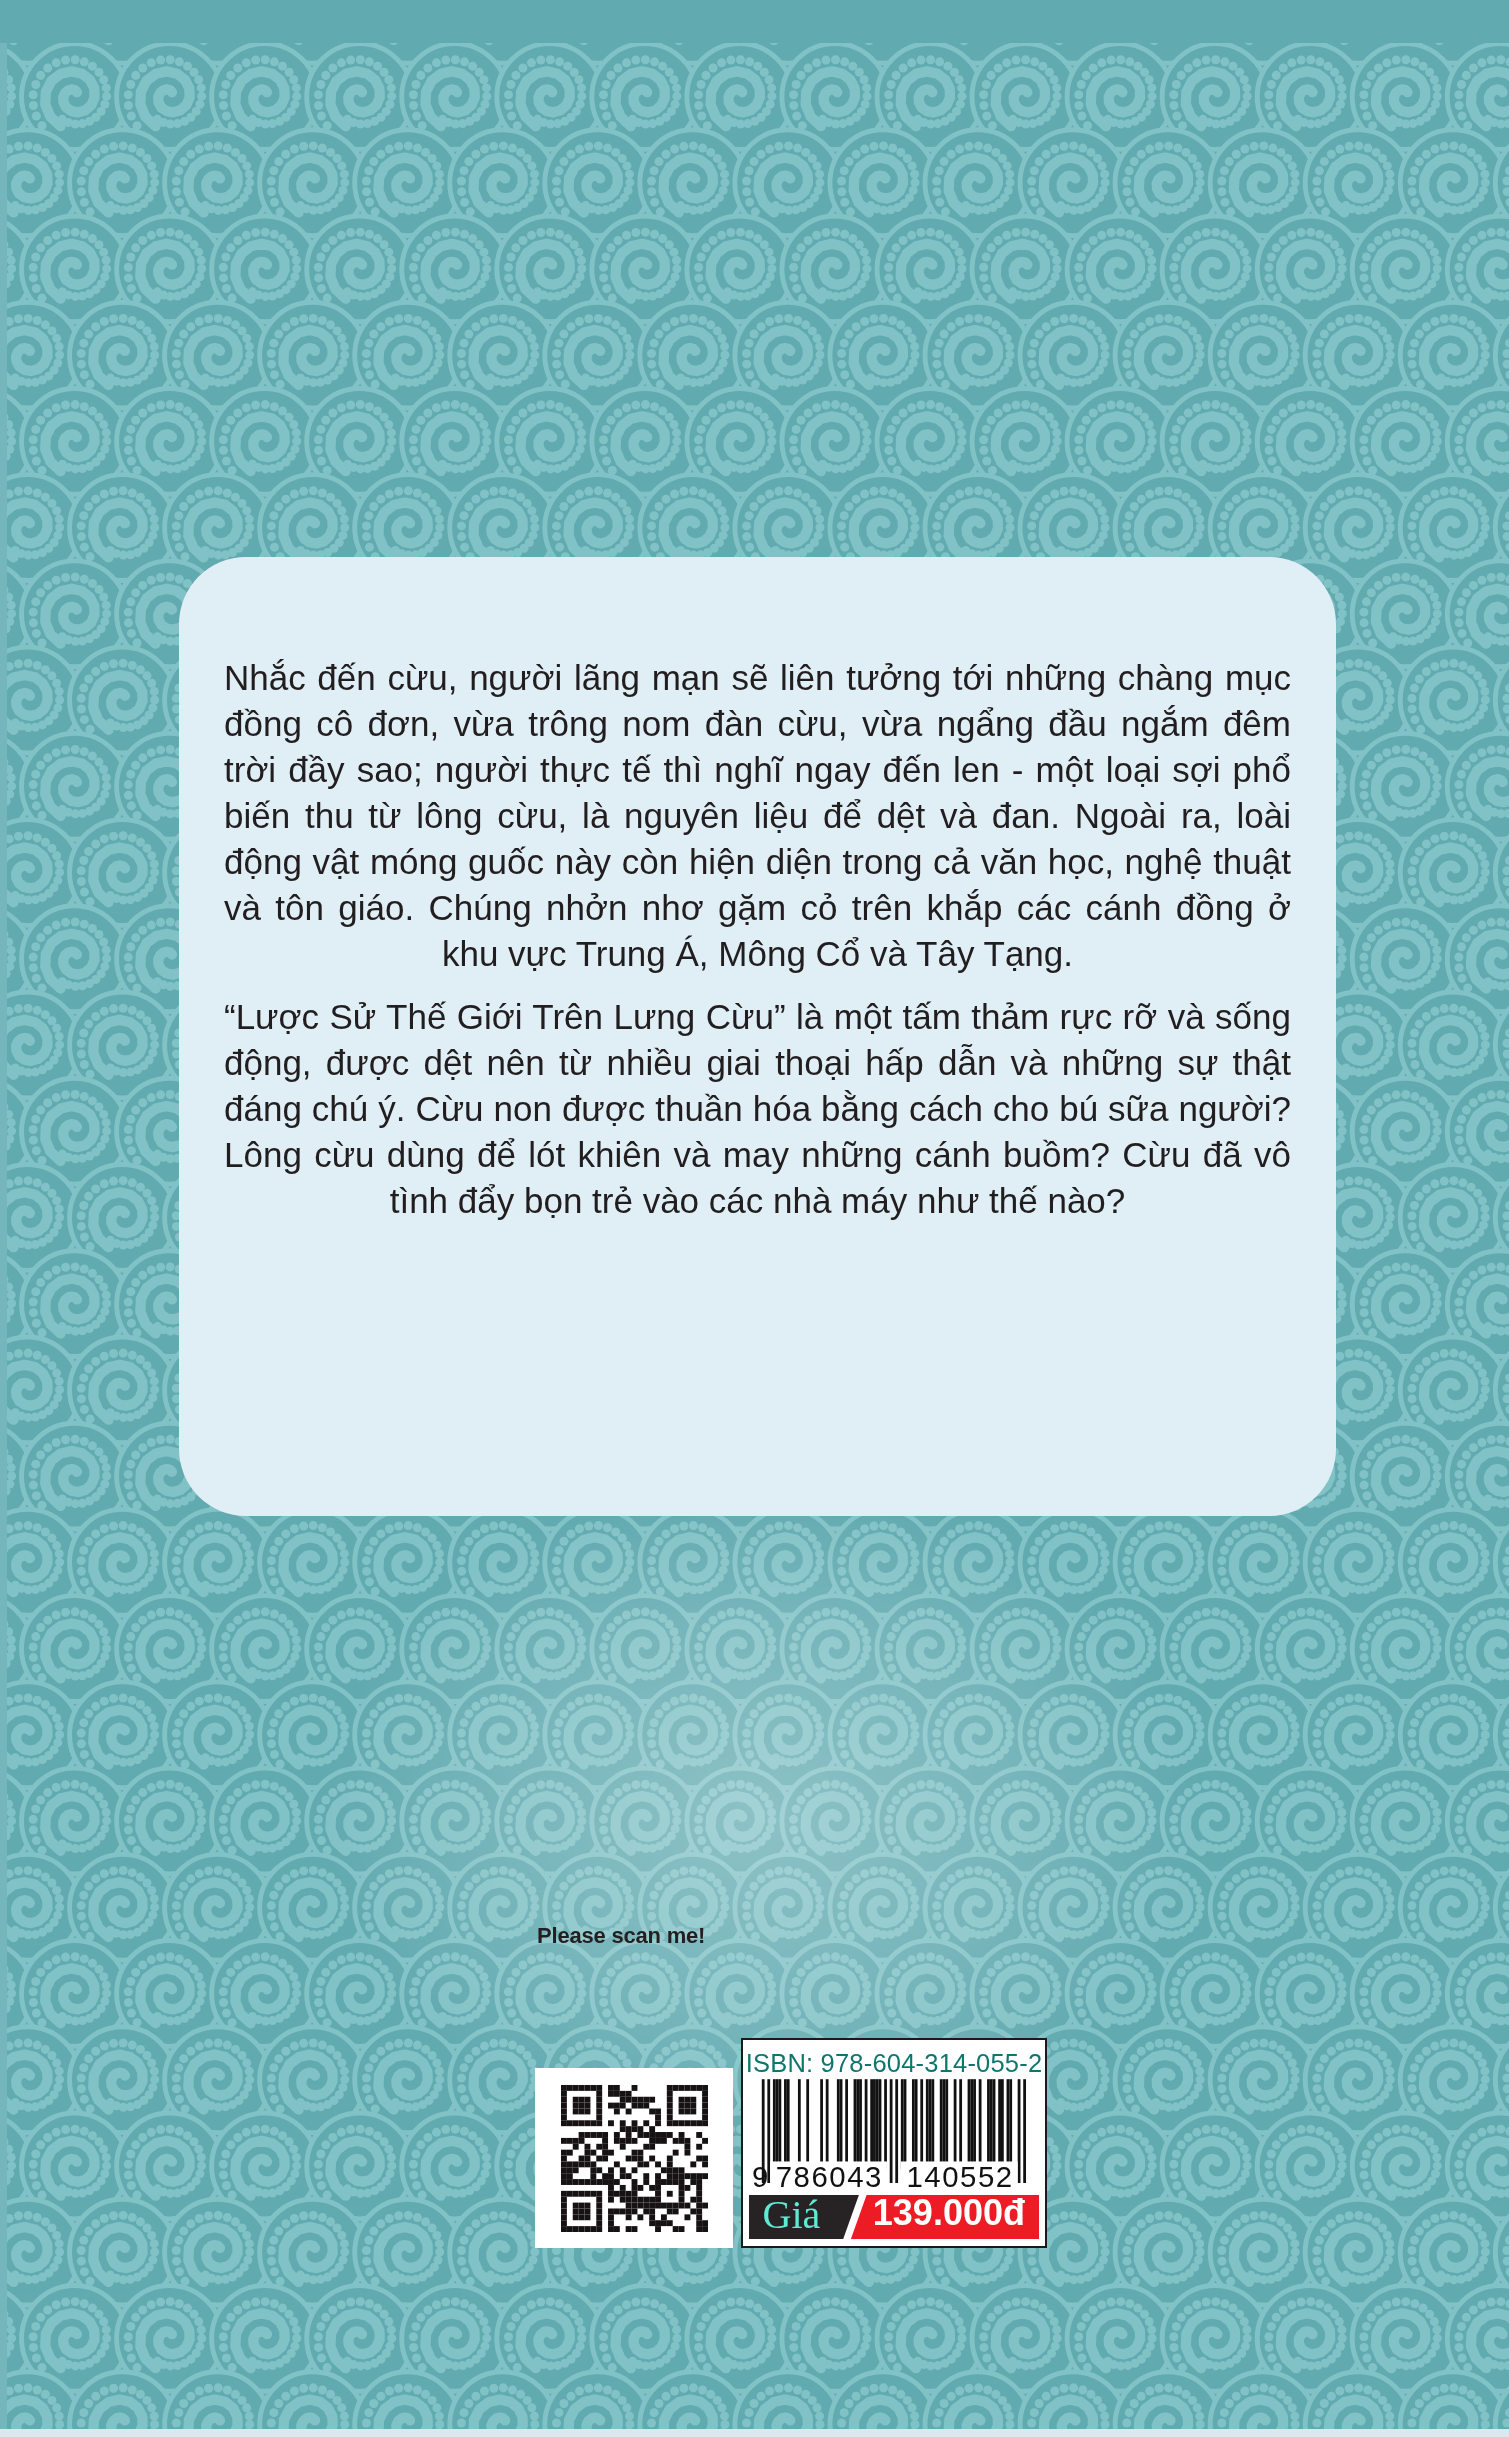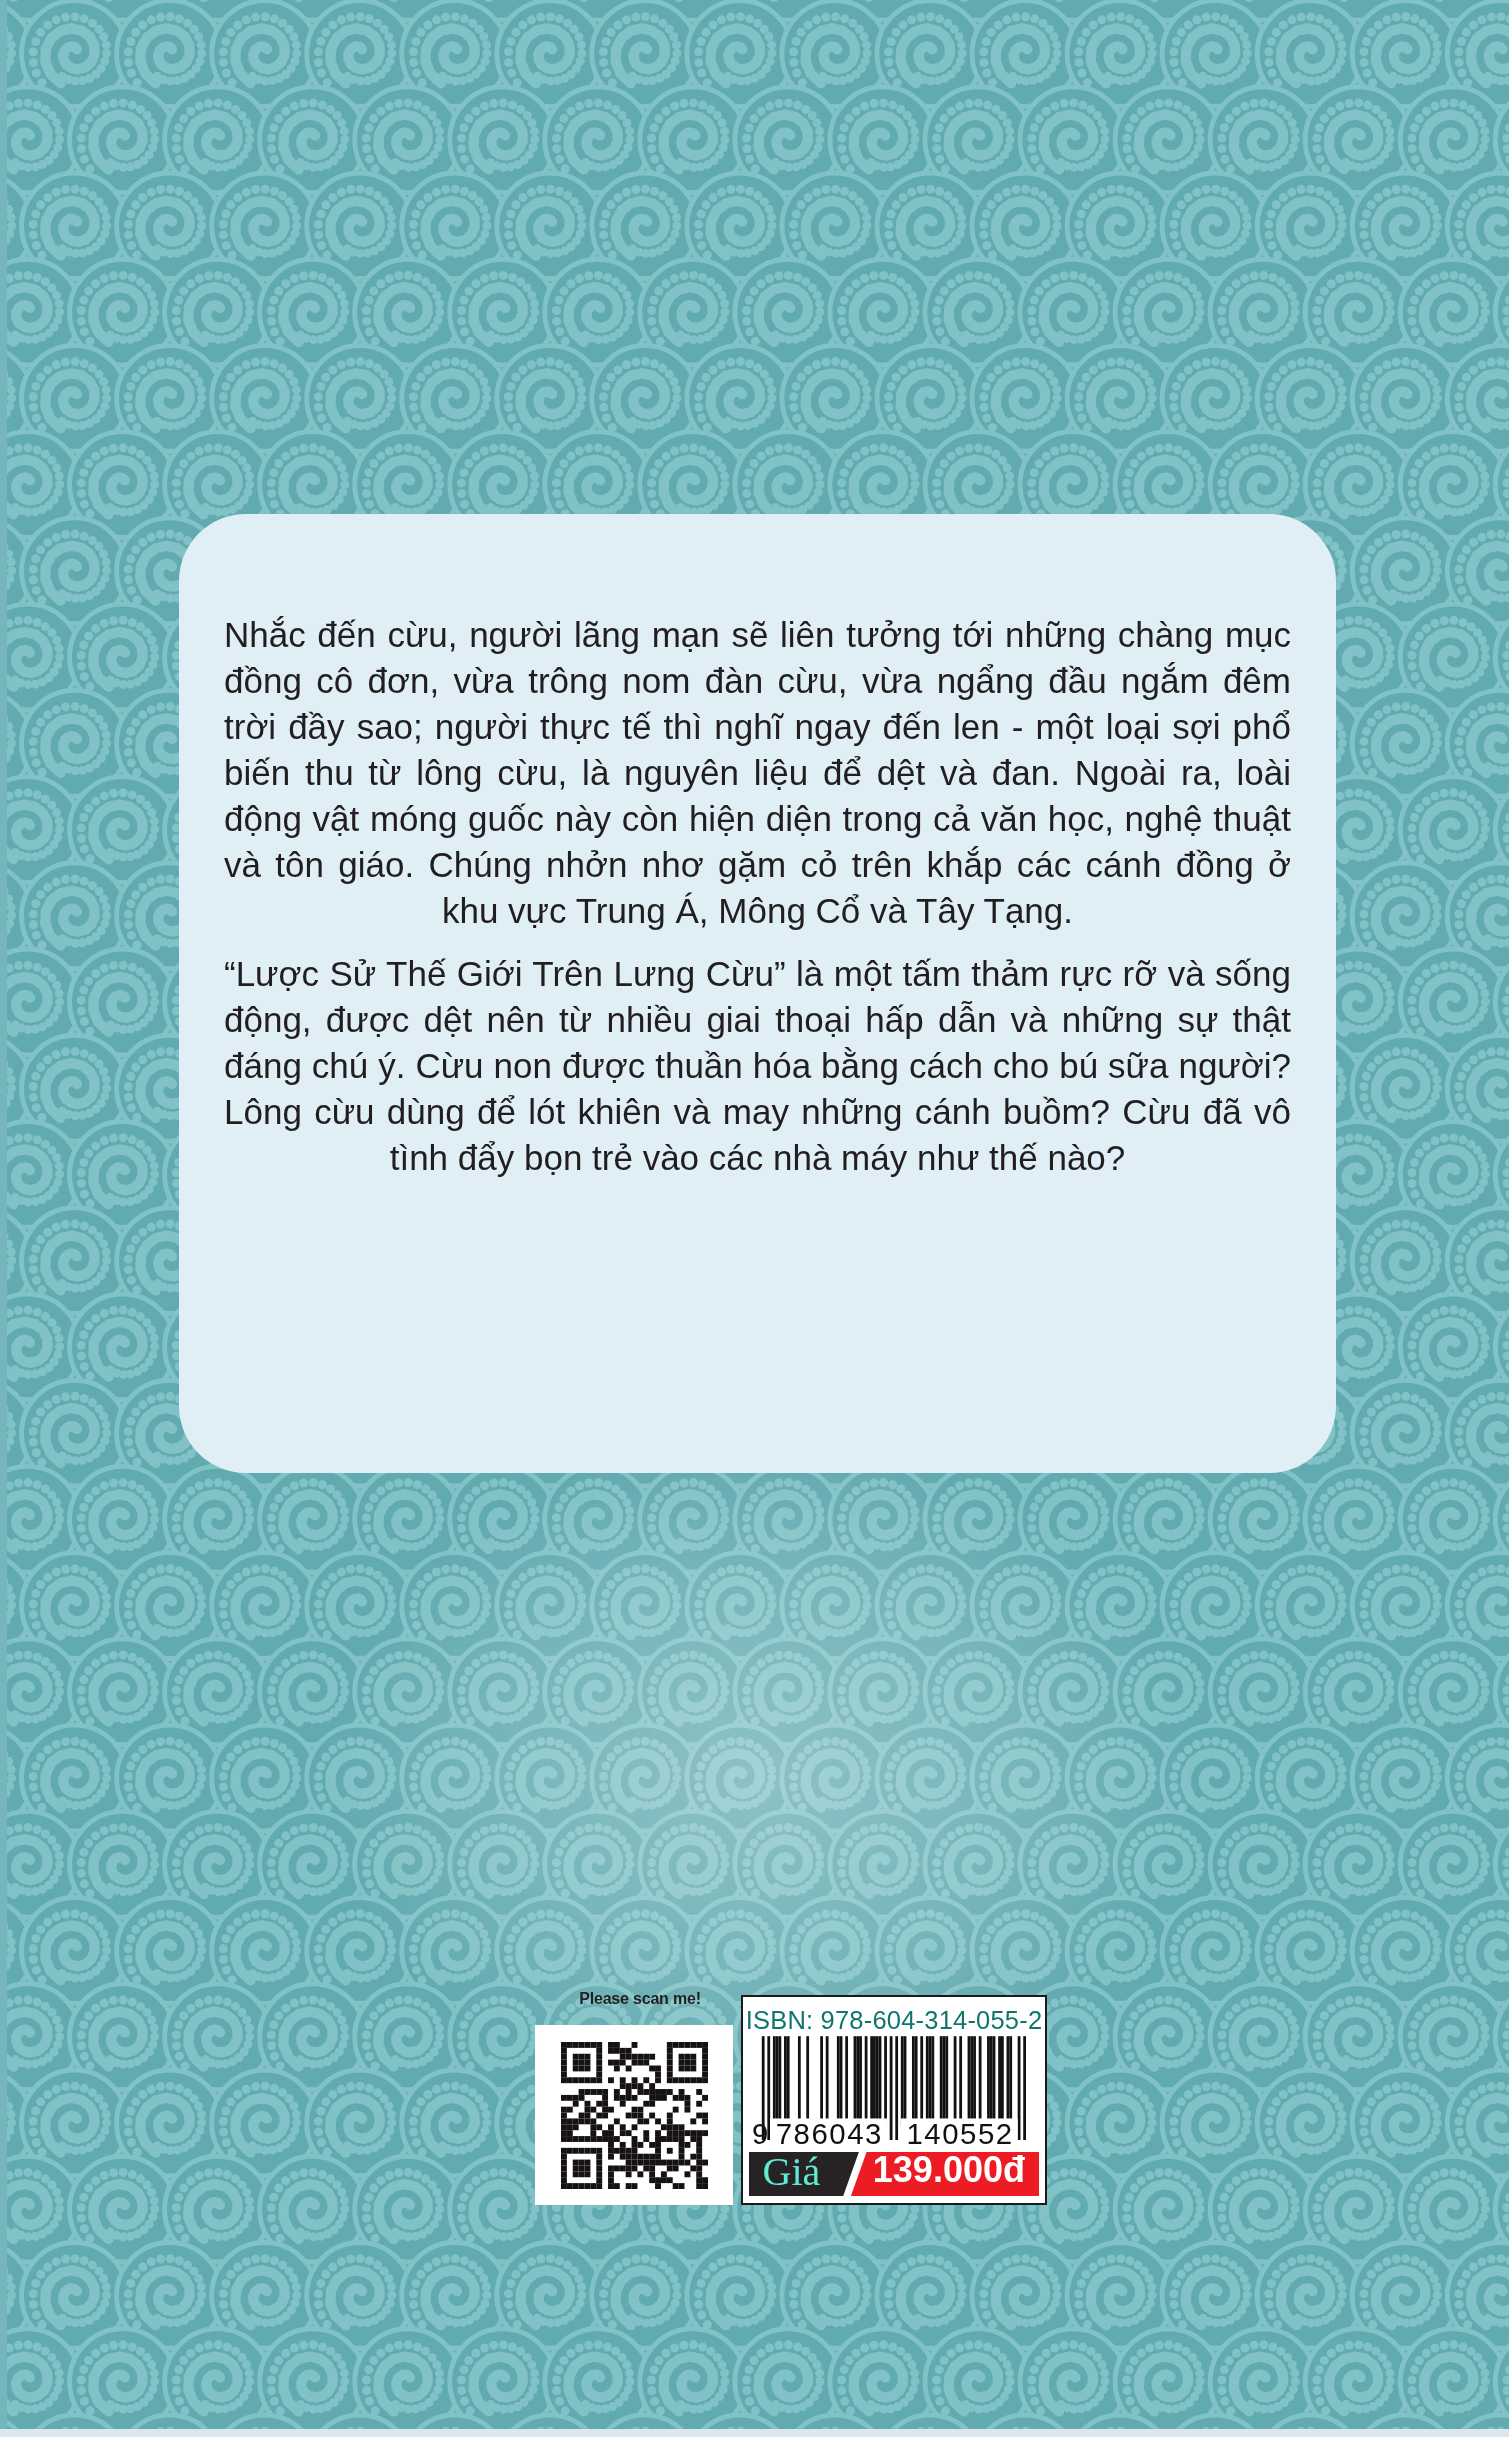--- a/index.html
+++ b/index.html
@@ -2,21 +2,21 @@
 <html><head>
 <meta charset="utf-8">
 <style>
   html,body{margin:0;padding:0;}
   body{
     width:1509px;height:2438px;
     background:#61aab0;
     position:relative;overflow:hidden;
     font-family:"Liberation Sans",sans-serif;
   }
-  .cover{position:absolute;inset:0;}
+  .cover{position:absolute;inset:0;margin-top:43px;}
   #bgpat{position:absolute;left:0;top:0;z-index:0;display:block;}
   .glow{
     position:absolute;inset:0;z-index:1;pointer-events:none;
     background:
       radial-gradient(ellipse 608px 461px at 760px 1774px,
         rgba(255,255,255,0.28) 0%,
         rgba(255,255,255,0.13) 45%,
         rgba(255,255,255,0) 72%);
   }
   .spine-band{
@@ -32,23 +32,23 @@
     background:#e0eef6;border-radius:67px;z-index:3;
     box-sizing:border-box;padding:98px 45px 0 45px;
   }
   .panel p{
     margin:0 0 16.7px 0;
     font-size:35px;line-height:46px;
     color:#221e1f;
     text-align:justify;text-align-last:center;
   }
   .qr-caption{
-    position:absolute;left:537px;top:1990px;width:206px;z-index:3;
-    font-size:16px;font-weight:bold;color:#231f20;letter-spacing:-0.2px;
-    text-align:center;
+    position:absolute;left:537px;top:1880px;width:206px;z-index:3;
+    font-size:22px;font-weight:bold;color:#231f20;letter-spacing:-0.2px;
+    text-align:left;
   }
   .qr-panel{
     position:absolute;left:535px;top:2025px;width:198px;height:180px;
     background:#ffffff;z-index:3;
   }
   .qr-panel svg{display:block;margin:16.7px auto 0 auto;}
   .barcode-box{
     position:absolute;left:741px;top:1995px;width:306px;height:210px;
     background:#ffffff;border:2.9px solid #1a1a1a;box-sizing:border-box;
     z-index:3;

